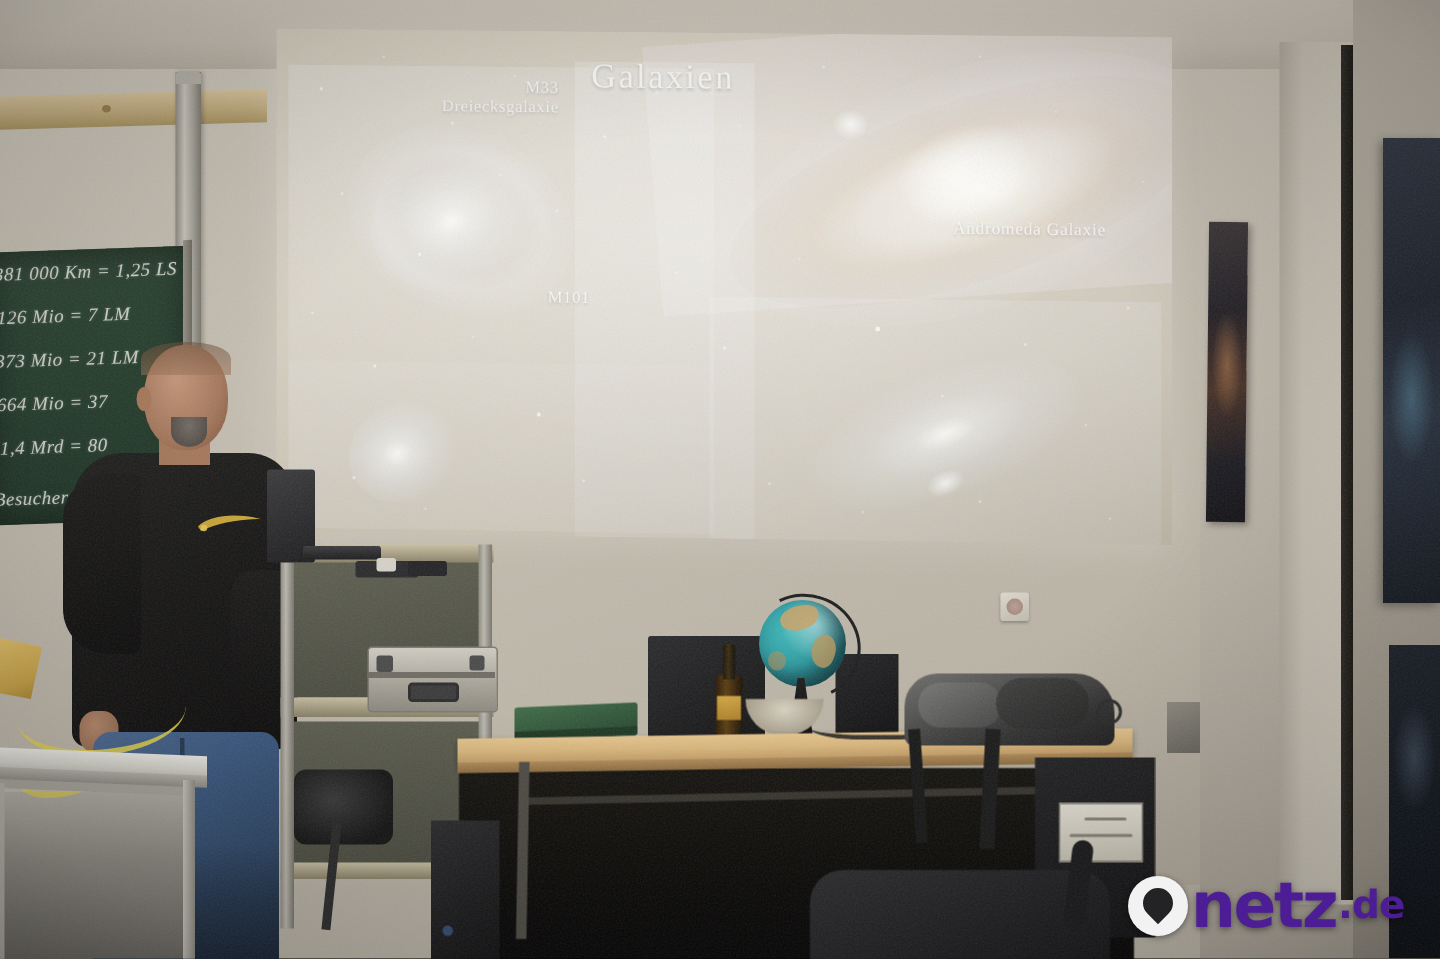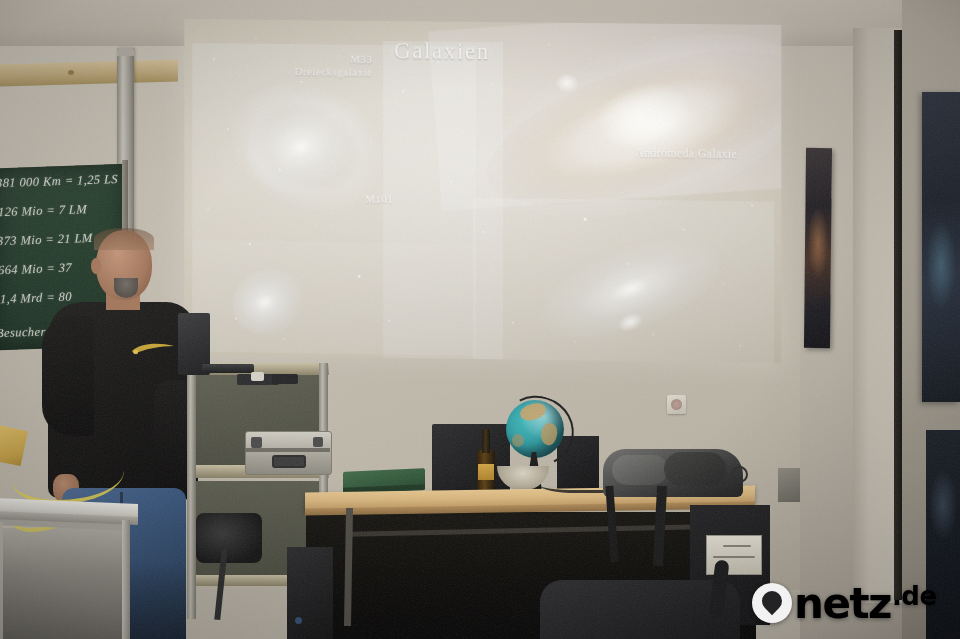--- a/index.html
+++ b/index.html
@@ -302,23 +302,23 @@
   
   #wallbox{left:778px;top:468px;width:22px;height:34px;
     background:linear-gradient(160deg,#8e8a80,#67645c);}
 
   
   #vignette{position:absolute;inset:0;pointer-events:none;
     background:radial-gradient(ellipse 80% 80% at 50% 46%,rgba(0,0,0,0) 40%,rgba(0,0,0,.16) 78%,rgba(0,0,0,.36) 100%);}
   #grain{position:absolute;inset:0;pointer-events:none;opacity:.12;}
 
   
-  #watermark{left:752px;top:583px;display:flex;
+  #watermark{left:752px;top:583px;display:flex;align-items:center;
     font-family:"DejaVu Sans",sans-serif;font-weight:bold;
-    font-size:42px;letter-spacing:-1.5px;color:#000000;
+    font-size:42px;letter-spacing:-1.5px;color:#4c1d95;
     text-shadow:0 1px 4px rgba(0,0,0,.45);line-height:1;}
   #wm-o{position:relative;width:40px;height:40px;border-radius:50%;
     background:#f2f2f2;margin-right:2px;box-shadow:0 1px 4px rgba(0,0,0,.45);}
   #wm-o-inner{position:absolute;left:10px;top:8px;width:20px;height:20px;
     border-radius:50% 50% 50% 0;transform:rotate(-45deg);
     background:#232326;}
   #wm-text{font-size:42px;}
   #wm-de{font-size:26px;letter-spacing:-.5px;margin-left:1px;}
 </style>
 </head>

